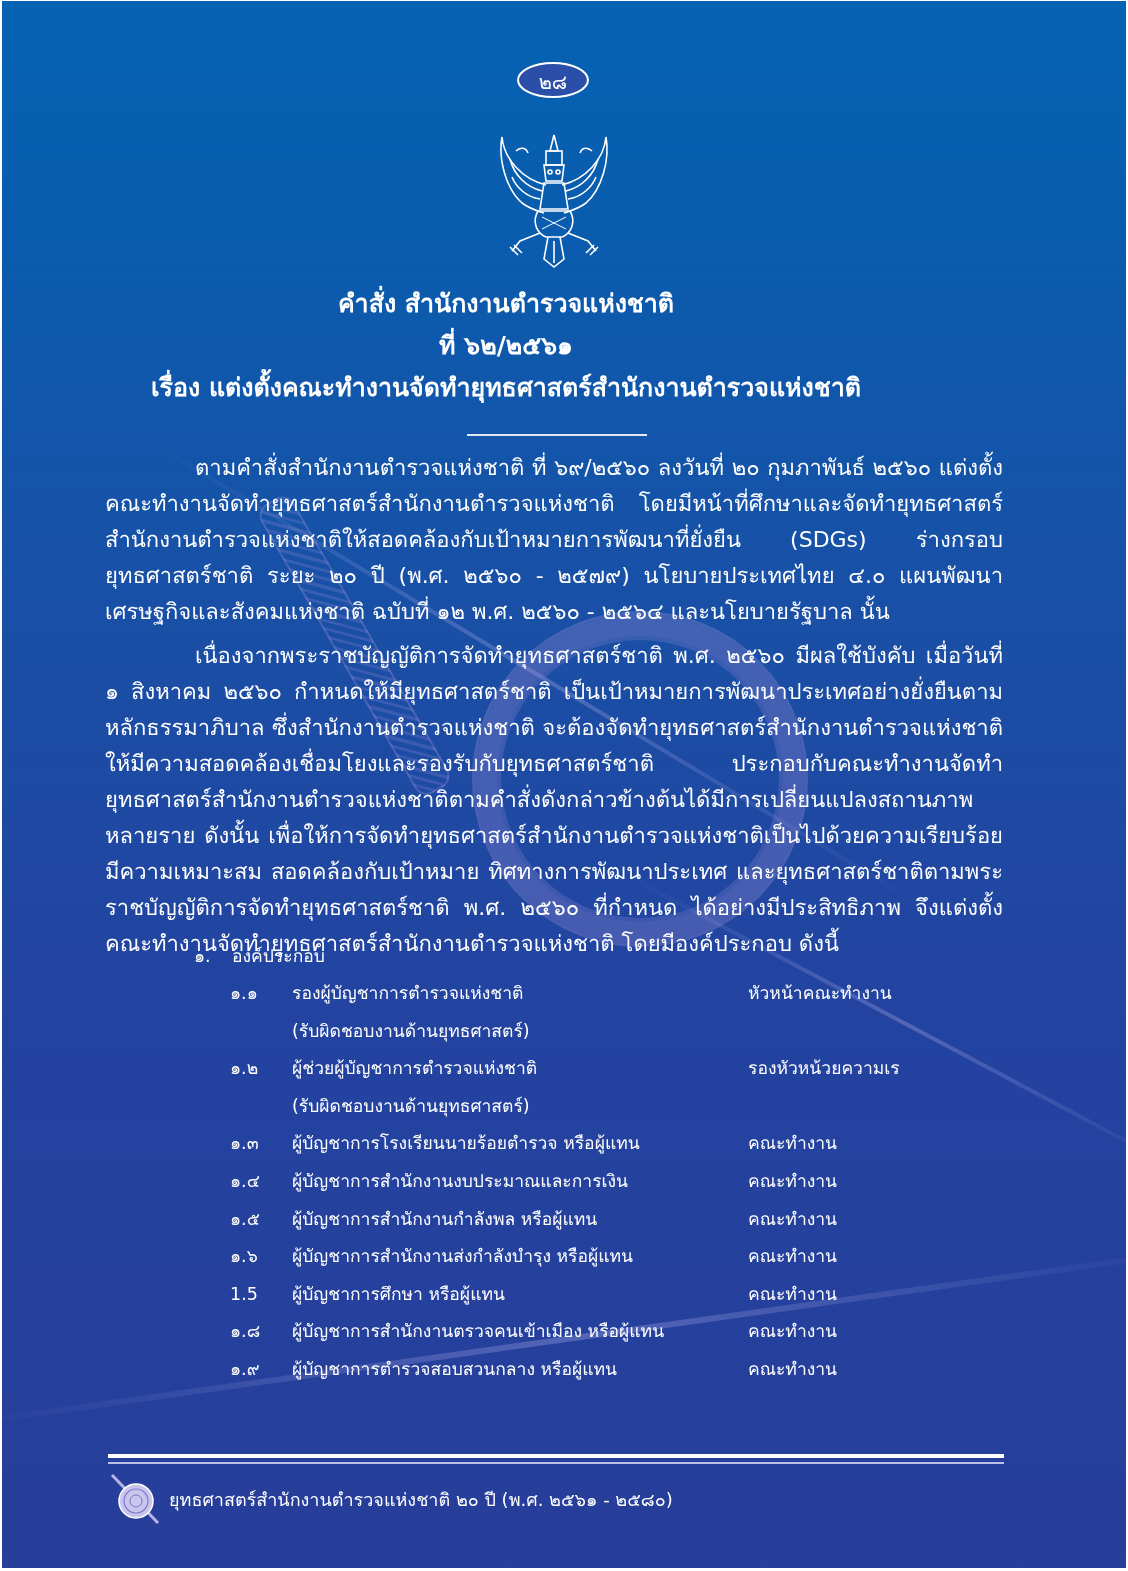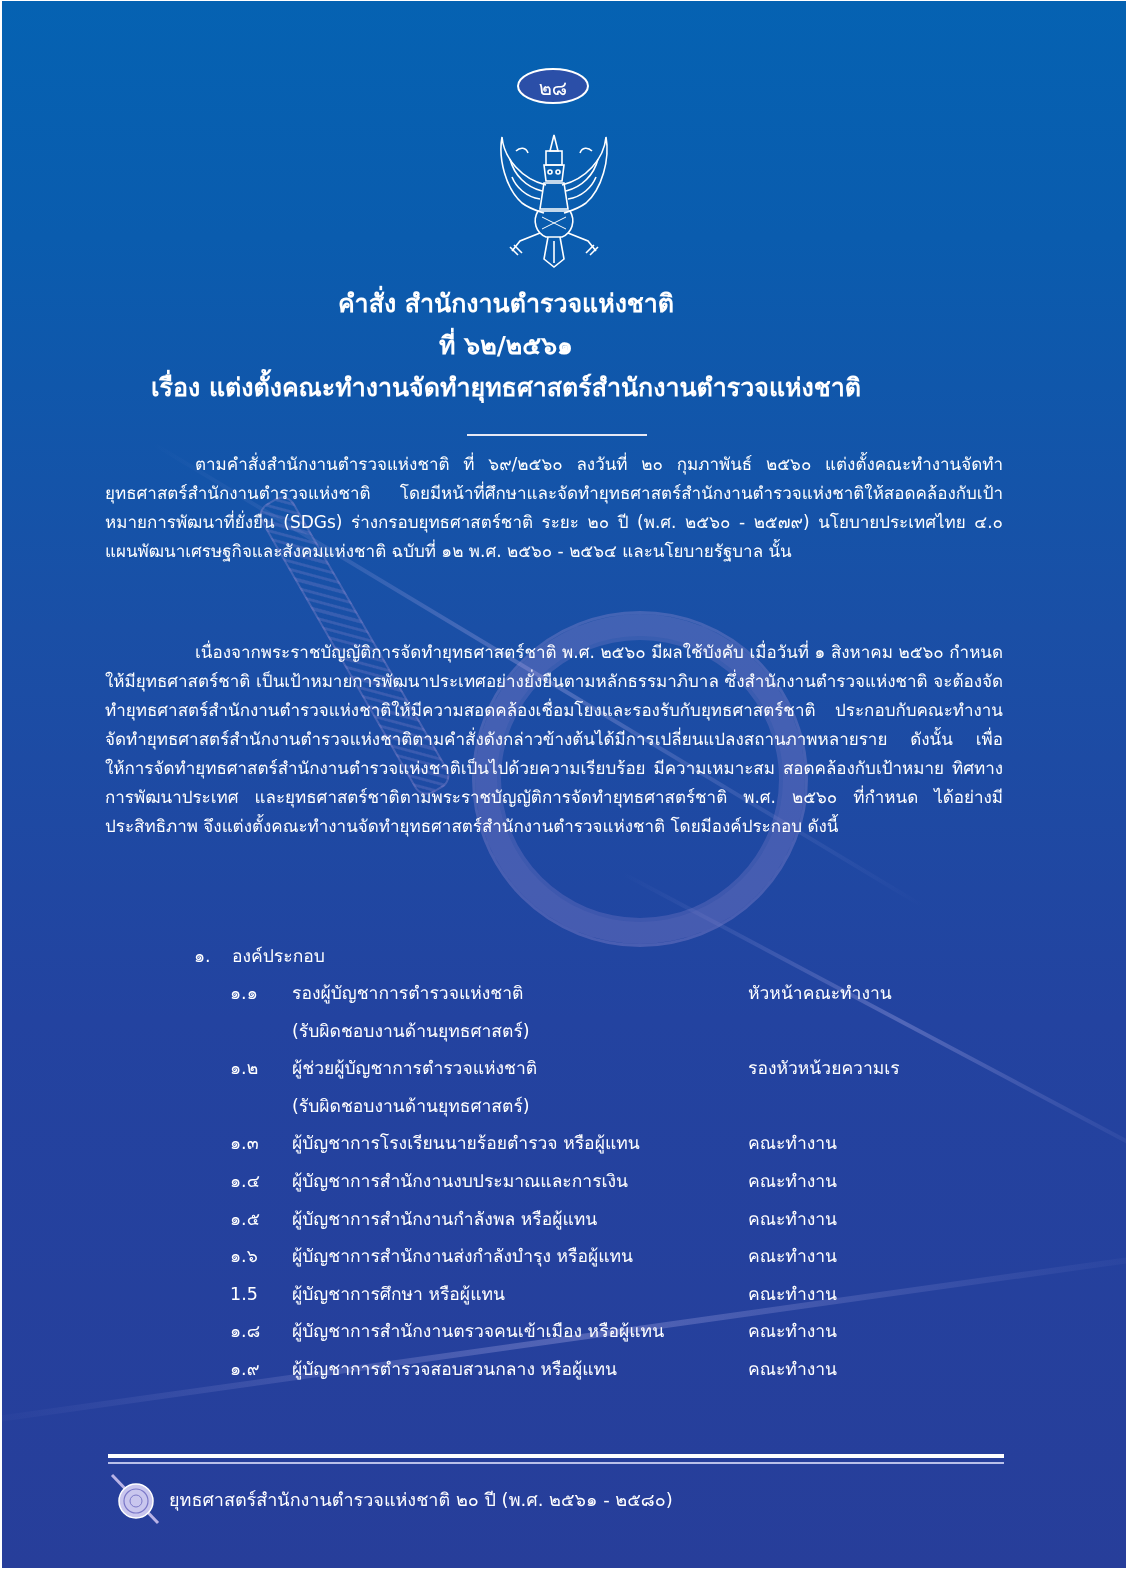--- a/index.html
+++ b/index.html
@@ -51,21 +51,21 @@
       height: 330px;
       background: repeating-linear-gradient(45deg, rgba(150,140,210,0.25) 0 3px, rgba(0,0,0,0) 3px 8px);
       border: 2px solid rgba(150,140,210,0.35);
       border-radius: 14px;
       transform: rotate(-30deg);
       transform-origin: top center;
     }
     .page-number {
       position: absolute;
       left: 515px;
-      top: 67px;
+      top: 61px;
       width: 72px;
       height: 36px;
       border: 2px solid #ffffff;
       border-radius: 50%;
       background: #2b4fa8;
       color: #ffffff;
       font-size: 20px;
       line-height: 36px;
       text-align: center;
       box-sizing: border-box;
@@ -94,22 +94,22 @@
       top: 433px;
       width: 180px;
       height: 2px;
       background: #e6e8f5;
     }
     .body-text {
       position: absolute;
       left: 103px;
       width: 898px;
       color: #ffffff;
-      font-size: 17px;
-      line-height: 29px;
+      font-size: 22px;
+      line-height: 36px;
       text-align: justify;
     }
     .body-text p {
       margin: 0;
       text-indent: 90px;
     }
     .para1 { top: 449px; }
     .para2 { top: 637px; }
     .section-head {
       position: absolute;

